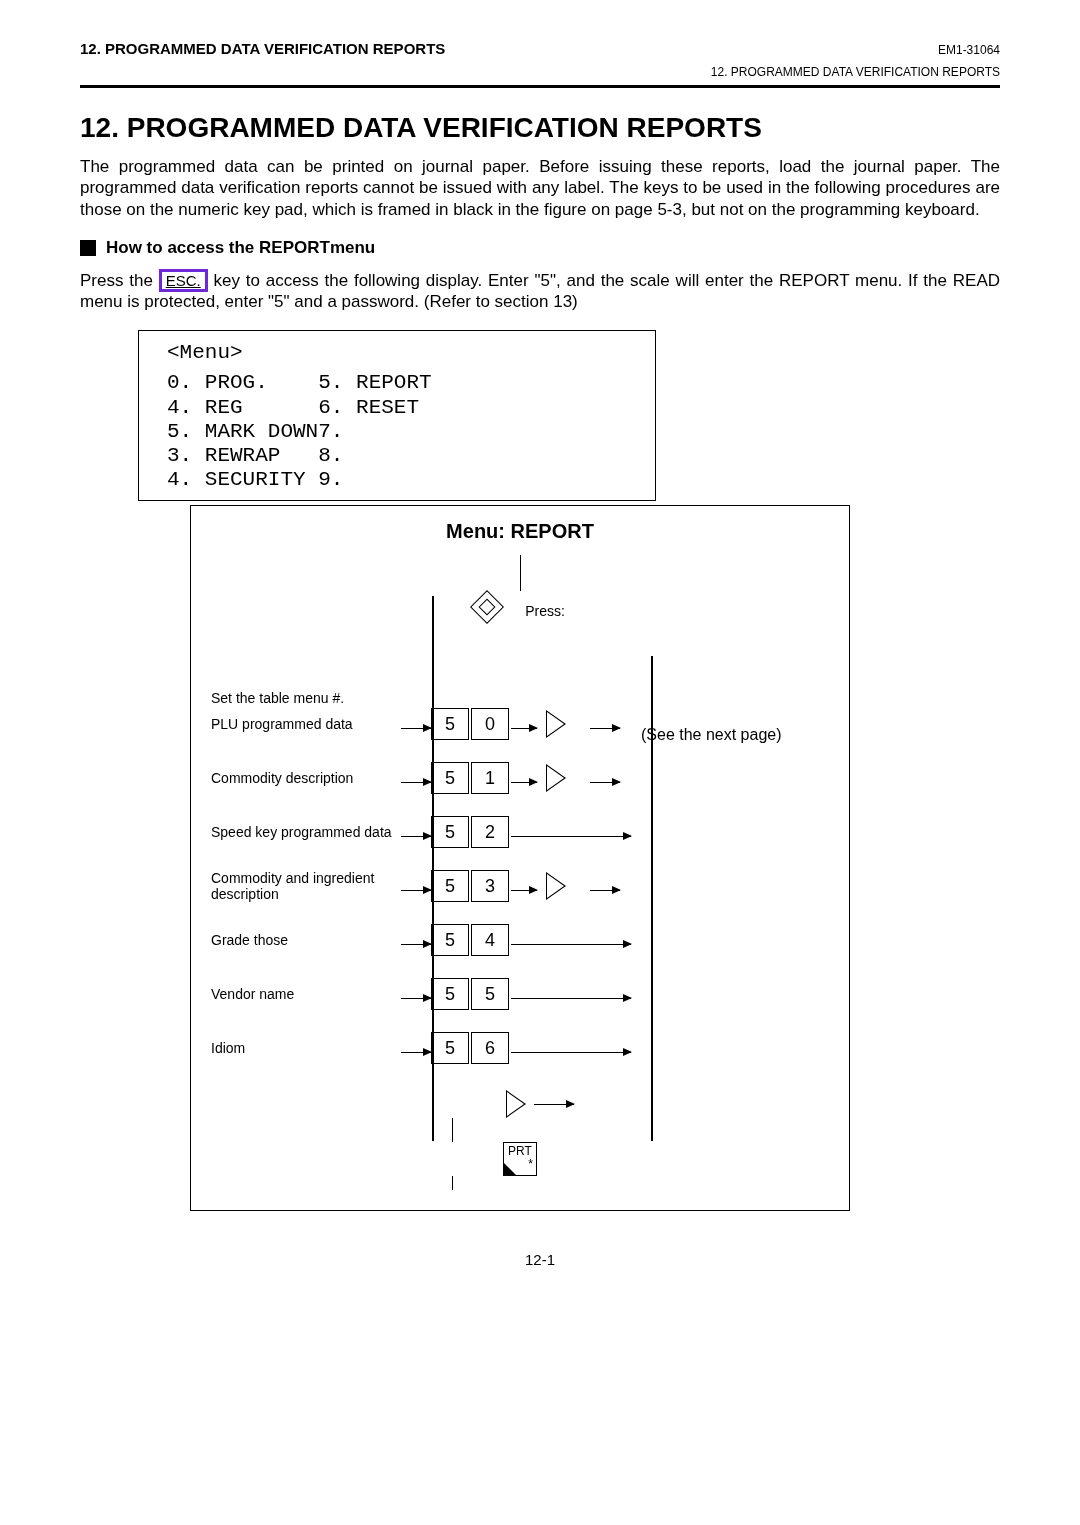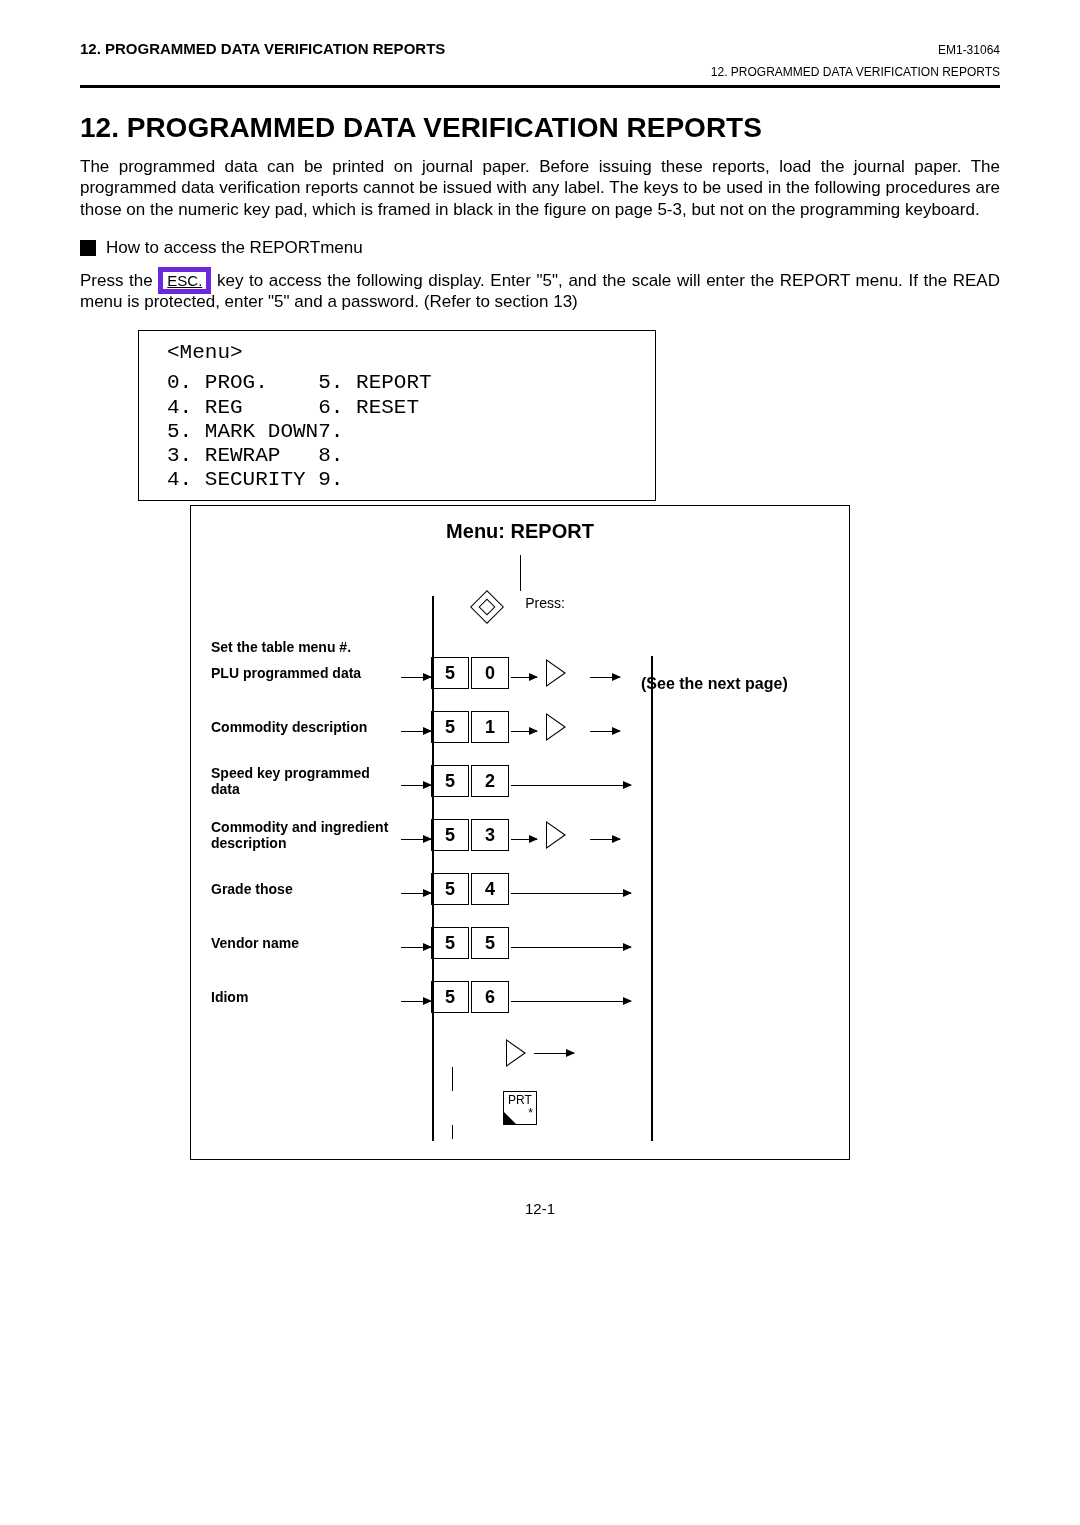--- a/index.html
+++ b/index.html
@@ -38,23 +38,23 @@
     margin: 0 0 12px 0;
   }
   .body-text {
     font-size: 17px;
     line-height: 1.25;
     text-align: justify;
     margin: 12px 0 18px 0;
   }
   .subhead-row { display:flex; align-items:center; gap:10px; margin:8px 0 8px 0;}
   .blackbox { width:16px; height:16px; background:#000; }
-  .subhead { font-size:17px; font-weight:normal; }
+  .subhead { font-size:17px; font-weight:bold; }
   .kbd {
-    border:5px solid #6d28d9;
+    border:3px solid #6d28d9;
     padding:0 4px;
     font-size:15px;
     text-decoration:underline;
   }
   
   .menu-box {
     border:1px solid #000;
     width:460px;
     margin:10px 0 4px 58px;
     padding:10px 28px 8px 28px;
@@ -144,21 +144,21 @@
   .prt-box::after{
     content:"";
     position:absolute;
     left:0;bottom:0;
     width:0;height:0;
     border-right:12px solid transparent;
     border-bottom:12px solid #000;
   }
   .row-spacer td { height:22px; }
   .set-note {font-size:14px; margin:0 0 2px 0;}
-  .press-row { display:flex; align-items:flex-start; justify-content:center; gap:26px; margin:4px 0 10px 0;}
+  .press-row { display:flex; align-items:flex-end; justify-content:center; gap:26px; margin:4px 0 10px 0;}
   .press-label{font-size:14px;}
   .pagefoot { text-align:center; font-size:15px; margin-top:40px;}
   
   .spine {
     position:absolute;
     left: 241px;  
     top: 90px;
     width:2px;
     height: 545px;
     background:#000;
@@ -229,21 +229,21 @@
     <div class="press-row">
       <div style="width:22px;height:22px;border:1px solid #000;transform:rotate(45deg);">
         <div style="width:10px;height:10px;border:1px solid #000;transform:rotate(0deg);margin:5px;"></div>
       </div>
       <div class="press-label">Press:</div>
     </div>
 
     <div class="spine"></div>
     <div class="branch-spine"></div>
 
-    <table class="flow-table" style="margin-top:20px;font-weight:bold;">
+    <table class="flow-table" style="margin-top:71px;">
       <tbody>
           <tr>
         <td class="col-label" colspan="1">
           <div class="set-note">Set the table menu #.</div>
         </td>
         <td></td>
             <td></td>
             <td></td>
             <td></td>
             <td></td>

